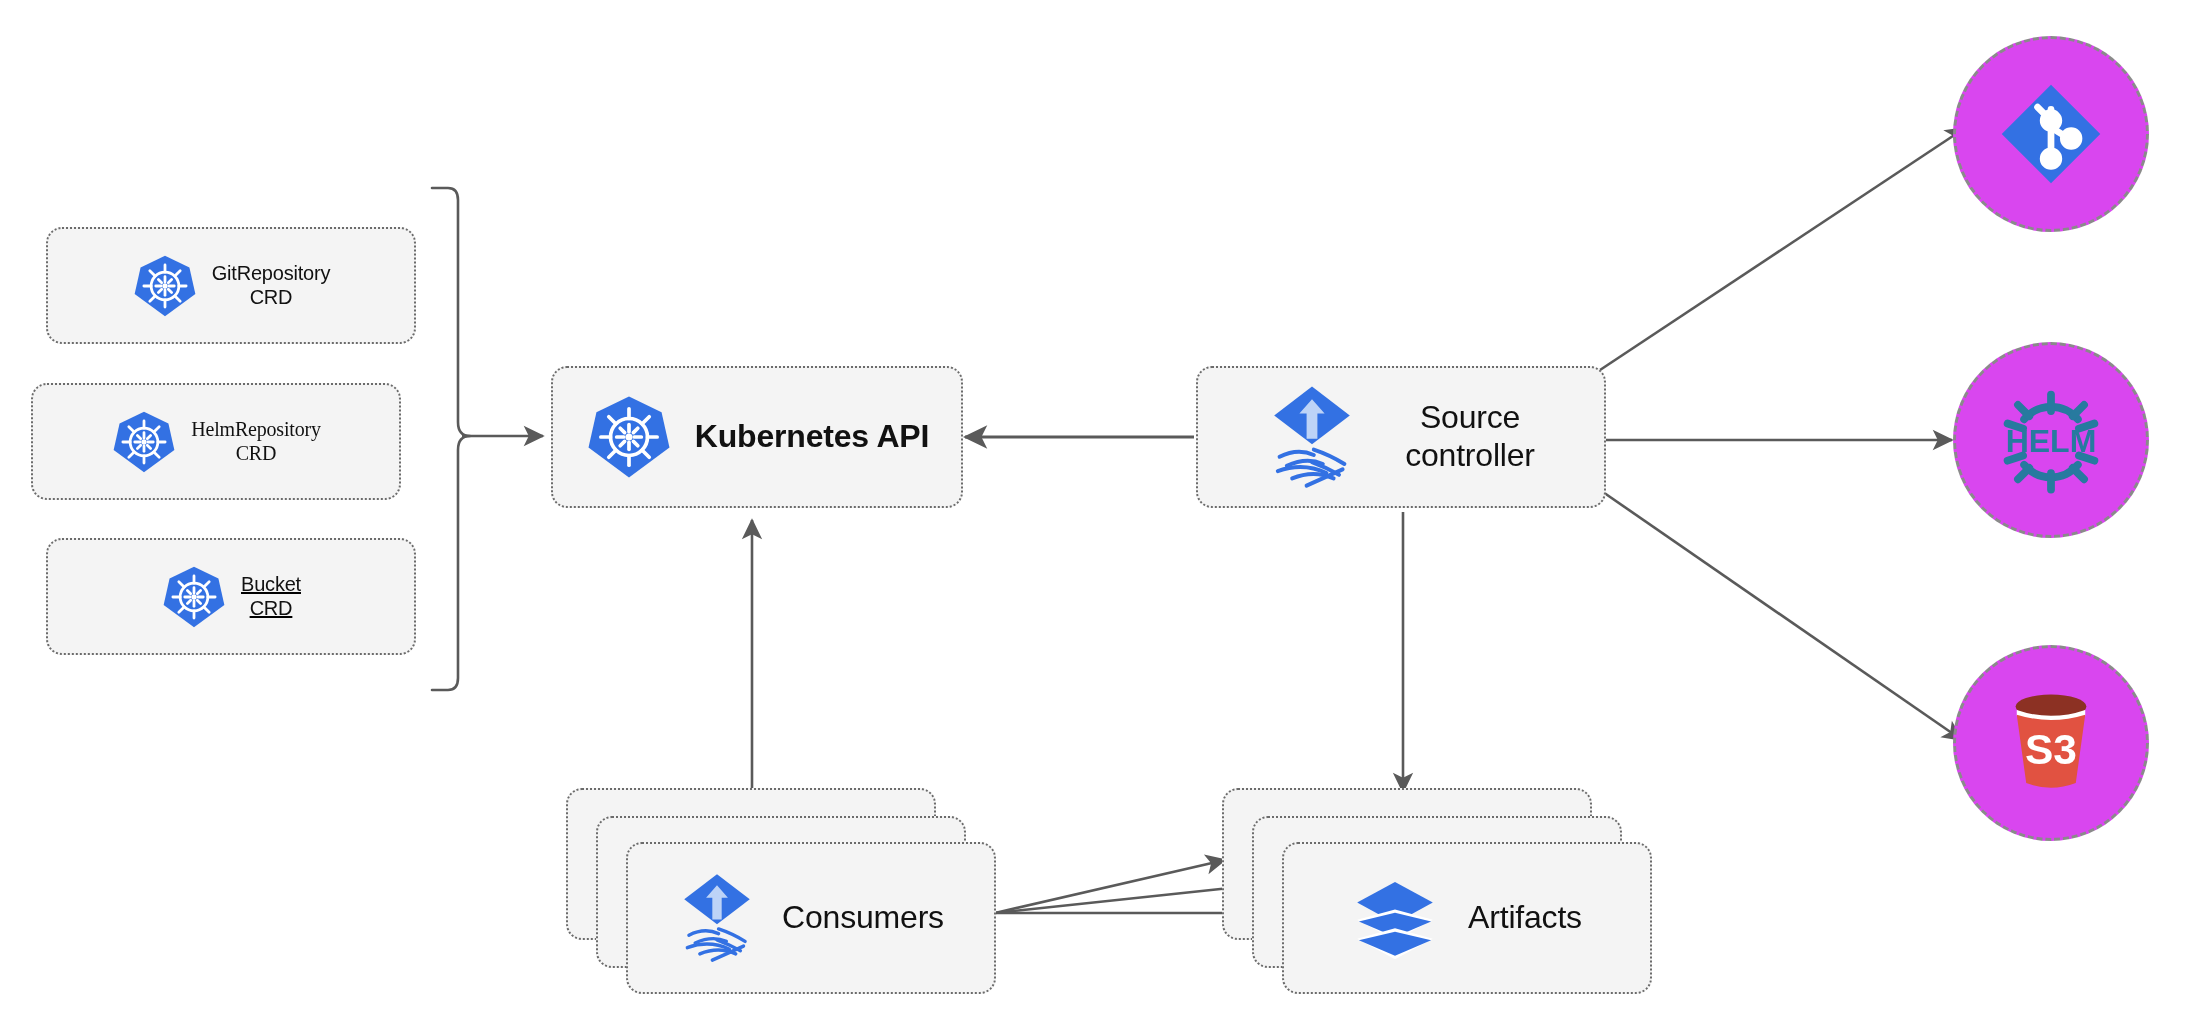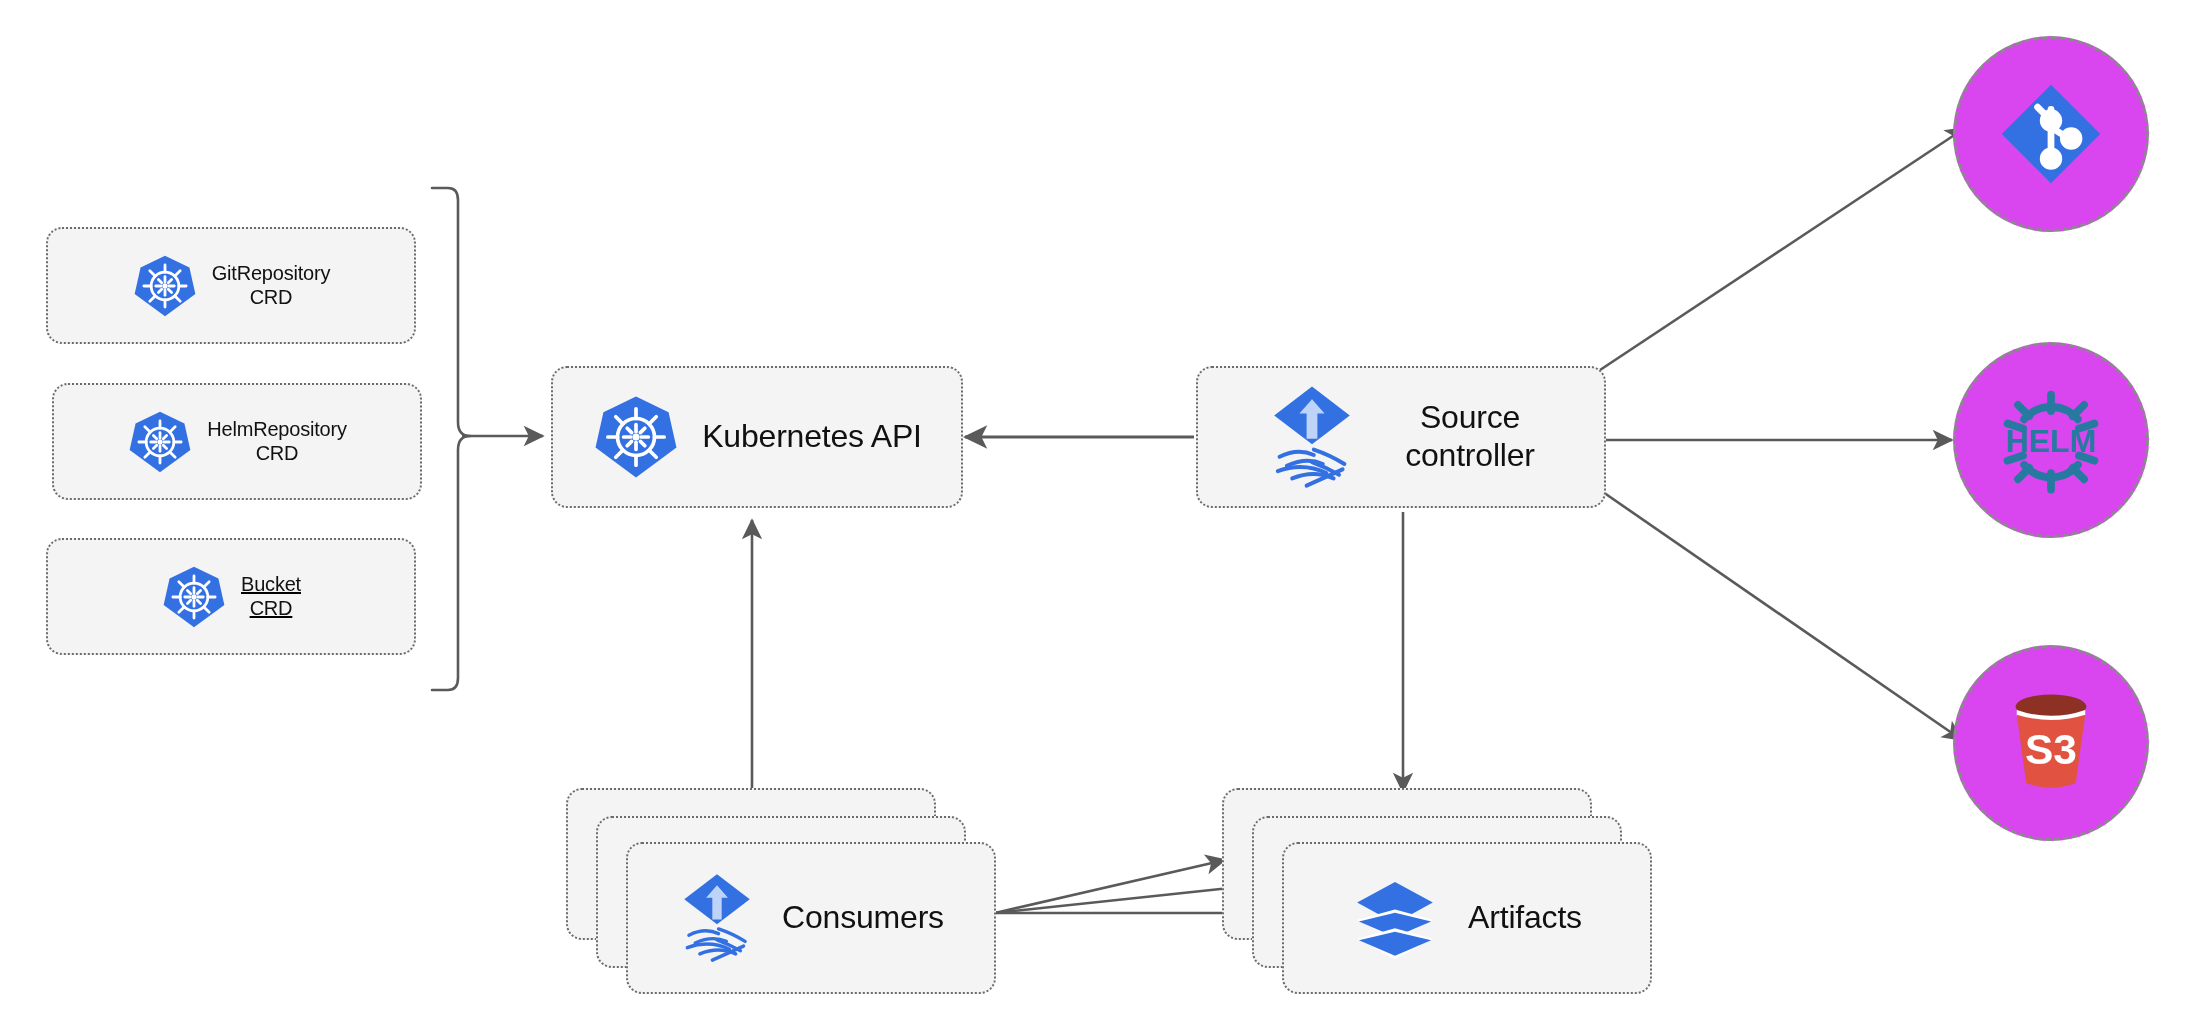--- a/index.html
+++ b/index.html
@@ -142,21 +142,21 @@
             <line x1="45" y1="55" x2="40" y2="60"></line>
           </g>
           <circle cx="50" cy="50" r="4" fill="#ffffff"></circle>
         </svg>
       </span>
       <span class="node-label">GitRepository
 CRD</span>
     </div>
   </div>
 
-  <div class="node" style="left:52px; top:383px; width:370px; height:117px;">
+  <div class="node" style="left:31px; top:383px; width:370px; height:117px;font-family:Liberation Serif, serif;">
     <div class="node-inner">
       <span class="icon-wrap">
         <svg width="66" height="66" viewBox="0 0 100 100">
           <polygon points="50,4 87,22 96,62 50,96 4,62 13,22" fill="#3371e3"></polygon>
           <g fill="none" stroke="#ffffff" stroke-width="4.2" stroke-linecap="round">
             <circle cx="50" cy="50" r="21"></circle>
             <line x1="50" y1="18" x2="50" y2="29"></line>
             <line x1="50" y1="71" x2="50" y2="82"></line>
             <line x1="18" y1="50" x2="29" y2="50"></line>
             <line x1="71" y1="50" x2="82" y2="50"></line>
@@ -207,21 +207,21 @@
           </g>
           <circle cx="50" cy="50" r="4" fill="#ffffff"></circle>
         </svg>
       </span>
       <span class="node-label">Bucket
 CRD</span>
     </div>
   </div>
 
   <div class="node" style="left:551px; top:366px; width:412px; height:142px;">
-    <div class="node-inner" style="gap:22px;">
+    <div class="node-inner" style="gap:22px;font-weight:bold;">
       <span class="icon-wrap">
         <svg width="88" height="88" viewBox="0 0 100 100">
           <polygon points="50,4 87,22 96,62 50,96 4,62 13,22" fill="#3371e3"></polygon>
           <g fill="none" stroke="#ffffff" stroke-width="4.2" stroke-linecap="round">
             <circle cx="50" cy="50" r="21"></circle>
             <line x1="50" y1="18" x2="50" y2="29"></line>
             <line x1="50" y1="71" x2="50" y2="82"></line>
             <line x1="18" y1="50" x2="29" y2="50"></line>
             <line x1="71" y1="50" x2="82" y2="50"></line>
             <line x1="27" y1="27" x2="35" y2="35"></line>

